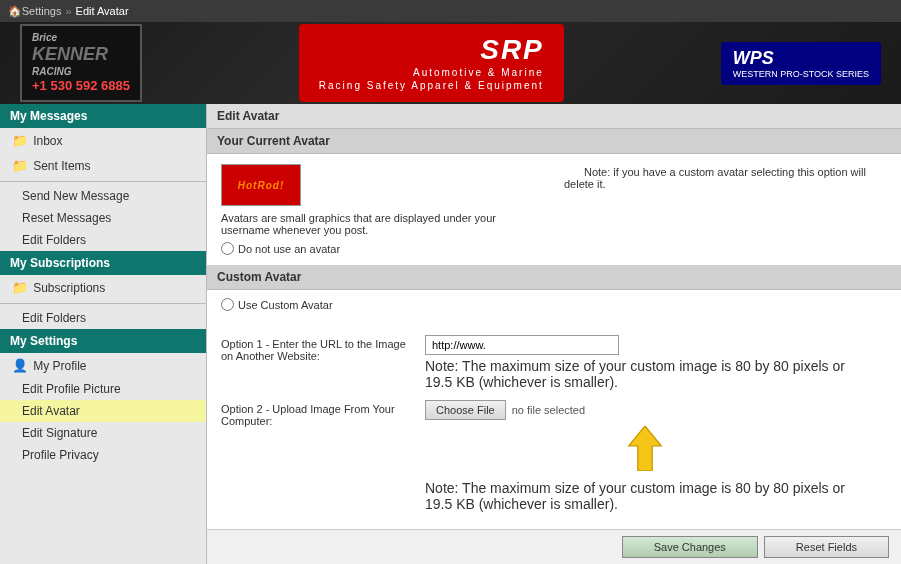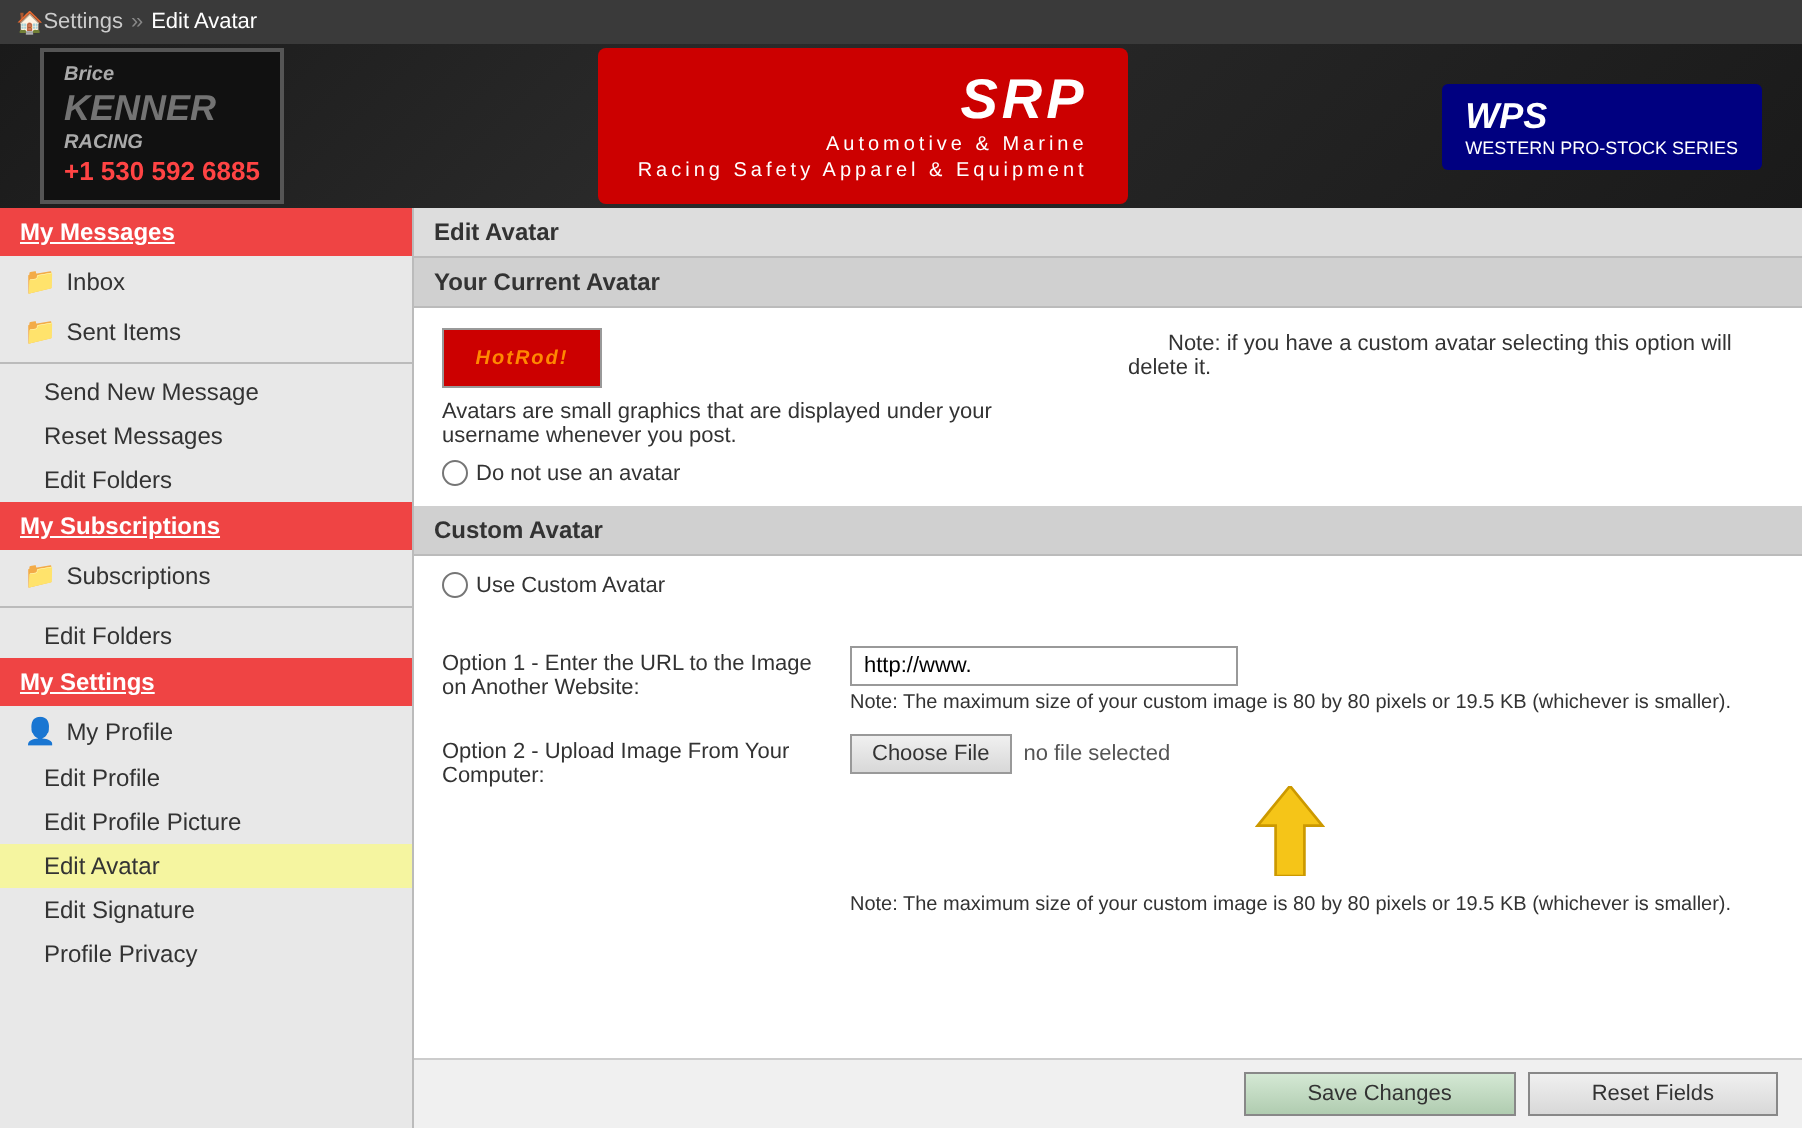--- a/index.html
+++ b/index.html
@@ -80,26 +80,25 @@
     
     .sidebar {
       width: 207px;
       background: #e8e8e8;
       border-right: 1px solid #bbb;
       flex-shrink: 0;
       overflow-y: auto;
     }
 
     .sidebar-section-header {
-      background: #ef4444;
+      background: #0f766e;
       color: #fff;
       font-size: 12px;
       font-weight: bold;
       padding: 5px 10px;
-      text-decoration: underline;
     }
 
     .sidebar-item {
       padding: 5px 12px;
       color: #333;
       cursor: pointer;
       font-size: 12px;
       display: flex;
       align-items: center;
       gap: 5px;
@@ -162,21 +161,21 @@
     }
 
     .avatar-display {
       display: flex;
       flex-direction: column;
       gap: 6px;
     }
 
     .avatar-img-box {
       width: 80px;
-      height: 30px;
+      height: 42px;
       border: 1px solid #999;
       background: #cc0000;
       display: flex;
       align-items: center;
       justify-content: center;
       color: #ff8800;
       font-size: 10px;
       font-weight: bold;
       font-style: italic;
       letter-spacing: 1px;
@@ -228,21 +227,21 @@
 
     .url-input {
       width: 194px;
       padding: 3px 6px;
       border: 1px solid #999;
       font-size: 11px;
       background: #fff;
     }
 
     .option-note {
-      font-size: 10px;
+      font-size: 14px;
       color: #333;
       margin-top: 3px;
       max-width: 450px;
     }
 
     .file-input-row {
       display: flex;
       align-items: center;
       gap: 6px;
     }
@@ -368,21 +367,20 @@
       <span>Subscriptions</span>
     </div>
     <div class="sidebar-divider"></div>
     <div class="sidebar-sub-item">Edit Folders</div>
 
     <div class="sidebar-section-header">My Settings</div>
     <div class="sidebar-item">
       <span class="sidebar-person-icon">👤</span>
       <span>My Profile</span>
     </div>
-    <div class="sidebar-sub-item">Edit Profile</div>
     <div class="sidebar-sub-item">Edit Profile Picture</div>
     <div class="sidebar-sub-item active">Edit Avatar</div>
     <div class="sidebar-sub-item">Edit Signature</div>
     <div class="sidebar-sub-item">Profile Privacy</div>
 
   </div>
 
   <div class="content">
     <div class="content-header">Edit Avatar</div>
 

